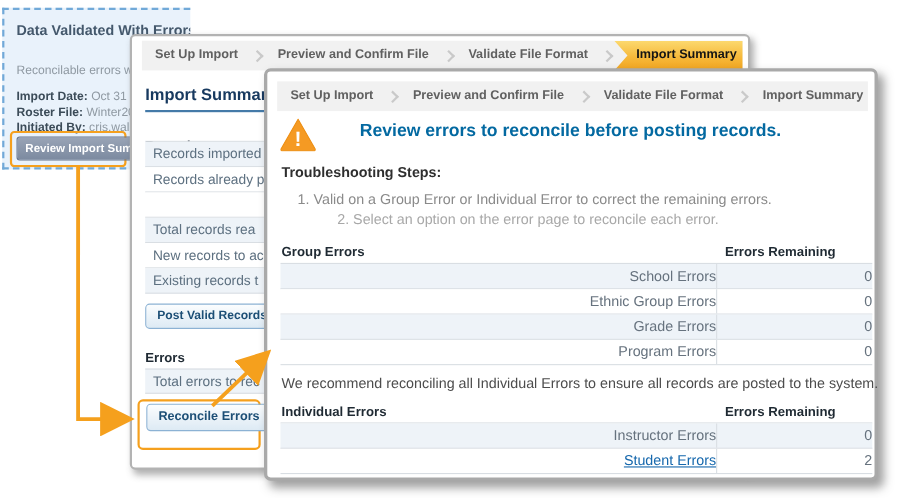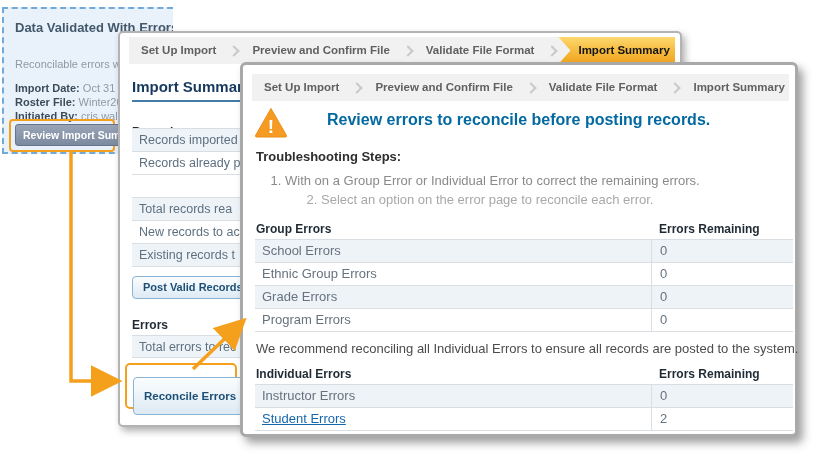--- a/index.html
+++ b/index.html
@@ -65,35 +65,35 @@
     font-weight:700; color:#1d4f76; line-height:21px;
     background:linear-gradient(180deg,#fbfdfe 0%,#ddeaf4 100%);
     border:1px solid #8cb2d4; border-radius:4px; white-space:nowrap; cursor:pointer; }
   .post-btn { left:12px; top:243px; }
   .mid-errrow { position:absolute; left:12px; top:302px; width:540px; height:23px;
     line-height:22px; font-size:12.5px; color:#5d7080; padding-left:7px;
     background:#eef3f8; border-top:1px solid #d9dee3; border-bottom:1px solid #d9dee3;
     white-space:nowrap; overflow:hidden; }
   .mid-hlbox { position:absolute; left:5px; top:330px; width:112px; height:46px;
     border:2px solid #F5A01D; border-radius:5px; }
-  .rec-btn { left:13px; top:344px; font-size:11.5px; height:38px; line-height:23px; }
+  .rec-btn { left:13px; top:334px; font-size:11.5px; height:25px; line-height:23px; }
 
   
   .warn-head { position:absolute; left:48px; top:46px; font-size:16px; font-weight:700;
     color:#0369a1; white-space:nowrap;margin-left:36px; }
   .warn-icon { position:absolute; left:11px; top:42px; }
   .ts-label { position:absolute; left:13px; top:84px; font-size:13px; font-weight:700;
     color:#2e2e2e; white-space:nowrap; }
   .ts-list { position:absolute; left:42px; top:106px; font-size:13px; line-height:19px; }
   .ts-list li { white-space:nowrap; }
   .ts-li-1 { color:#8a8a8a; } .ts-li-2 { color:#a8a8a8;margin-left:36px; }
   .tbl { position:absolute; left:12px; width:538px; }
   .tbl-head { display:flex; height:21px; align-items:center; font-size:12px;
     font-weight:700; color:#1f2a33; }
-  .tbl-rows { border-top:1px solid #d9dee3; }
+  .tbl-rows { border-top:1px solid #d9dee3;text-align:right; }
   .trow { display:flex; height:23px; line-height:22px; font-size:13px; color:#66727e;
     border-bottom:1px solid #d9dee3; }
   .c1 { width:396px; padding-left:7px; white-space:nowrap; overflow:hidden; }
   .c2 { width:142px; padding-left:8px; border-left:1px solid #d9dee3;
     white-space:nowrap; }
   .tbl-head .c1 { padding-left:1px; } .tbl-head .c2 { border-left:none; }
   .grp-tbl { top:153px; } .ind-tbl { top:298px; }
   .recommend { position:absolute; left:13px; top:276px; font-size:13px; color:#4c4c4c;
     white-space:nowrap; }
   a.err-link { color:#1668ad; text-decoration:underline; cursor:pointer; }
@@ -165,21 +165,21 @@
     </div>
 
     <svg class="warn-icon" width="34" height="31" viewBox="0 0 34 31">
       <path d="M17 1.5 L32.5 28.5 Q33 30 31 30 L3 30 Q1 30 1.5 28.5 Z" fill="#F59A23" stroke="#ED8E12" stroke-width="1" stroke-linejoin="round"></path>
       <text x="17" y="26" text-anchor="middle" font-size="19" font-weight="bold" fill="#ffffff" font-family="Liberation Sans, sans-serif">!</text>
     </svg>
     <div class="warn-head">Review errors to reconcile before posting records.</div>
 
     <div class="ts-label">Troubleshooting Steps:</div>
     <ol class="ts-list">
-      <li class="ts-li-1">With on a Group Error or Individual Error to correct the remaining errors.</li>
+      <li class="ts-li-1">Valid on a Group Error or Individual Error to correct the remaining errors.</li>
       <li class="ts-li-2">Select an option on the error page to reconcile each error.</li>
     </ol>
 
     <div class="tbl grp-tbl">
       <div class="tbl-head">
         <div class="c1">Group Errors</div>
         <div class="c2">Errors Remaining</div>
       </div>
       <div class="tbl-rows">
         <div class="trow bg-lite">

